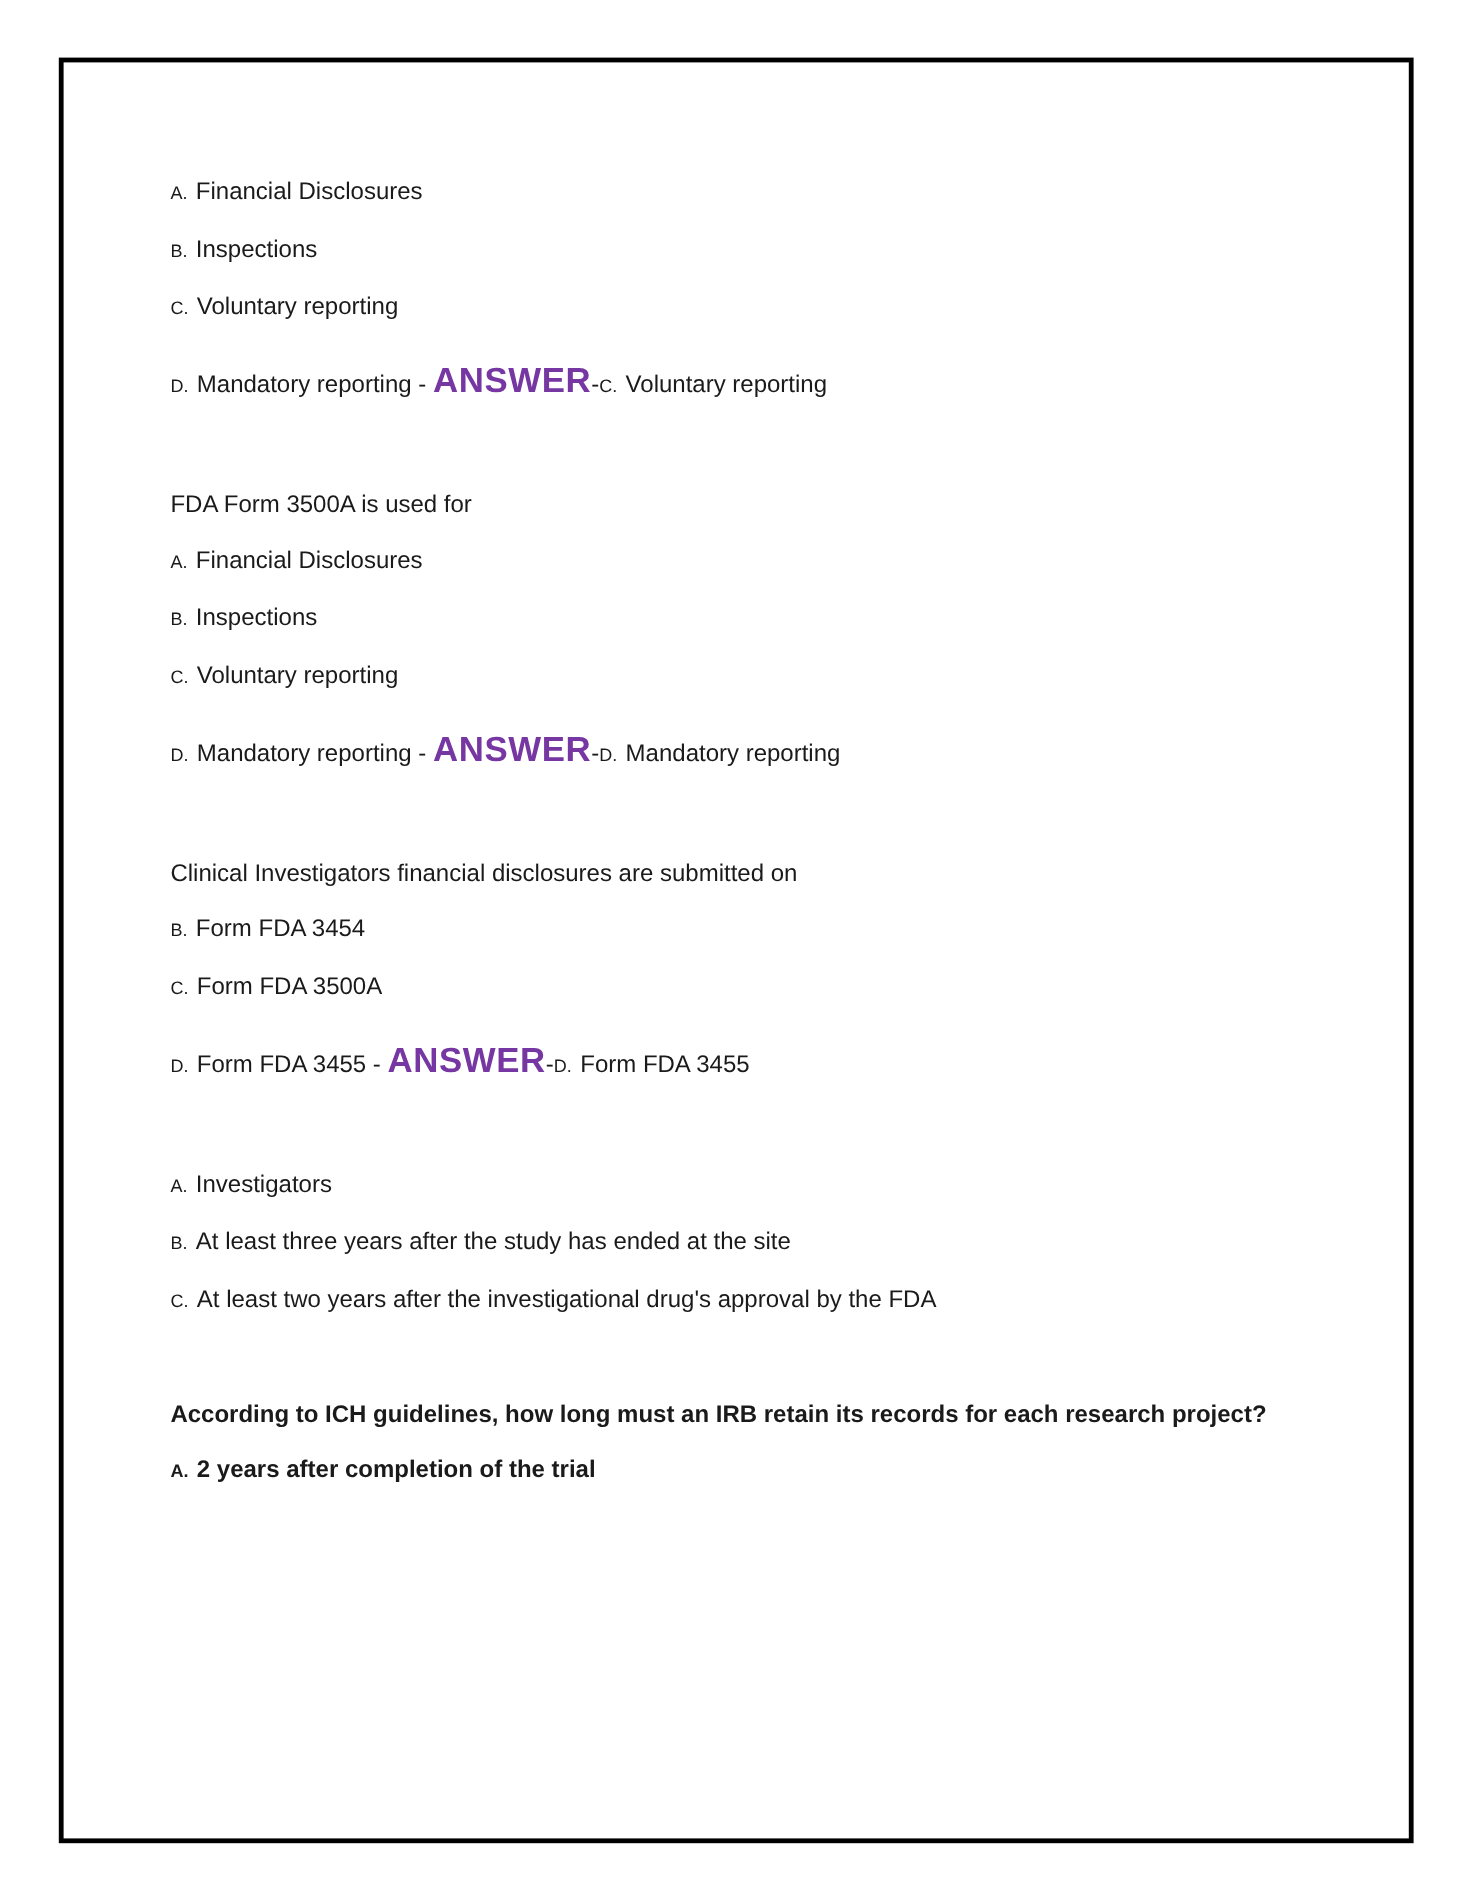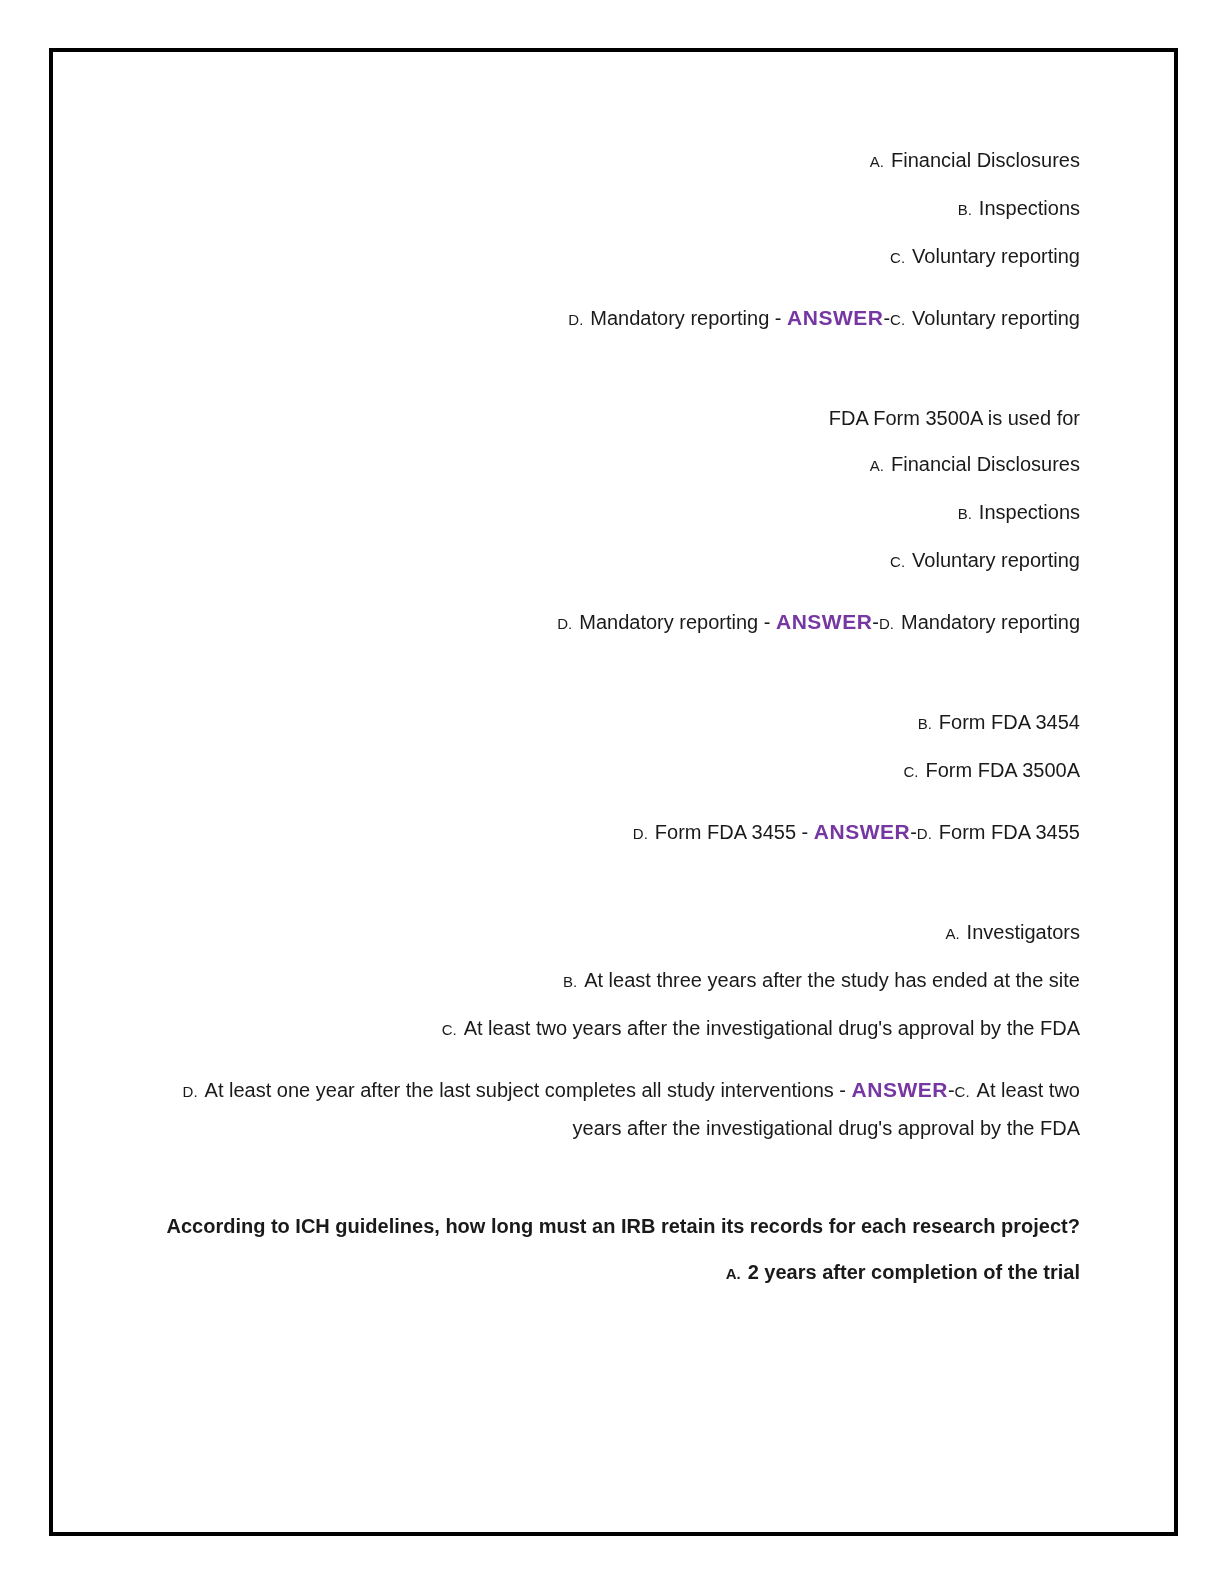--- a/index.html
+++ b/index.html
@@ -29,33 +29,32 @@
     width: 938px;
   }
   .qblock { margin: 0 0 66px 0; }
   .qblock:last-child { margin-bottom: 0; font-weight: bold; }
   .para {
     margin: 0 0 18px 0;
     font-size: 20px;
     line-height: 28px;
     padding-left: 27px;
     text-indent: -27px;
-    text-align: right;
   }
   .opt-letter {
     font-size: 15px;
     margin-right: 7px;
   }
   .answer-para {
     margin-top: 28px;
     margin-bottom: 0;
     line-height: 36px;
   }
   .answer-keyword {
-    font-size: 21px;
+    font-size: 29px;
     font-weight: bold;
     letter-spacing: 0.5px;
   }
 </style>
 </head>
 <body style="color: rgb(26, 26, 26);">
 
 <div class="page-frame" style="border-color: rgb(0, 0, 0);"></div>
 
 <div class="content">
@@ -69,30 +68,30 @@
 
   <div class="qblock">
     <p class="para question">FDA Form 3500A is used for</p>
     <p class="para option"><span class="opt-letter">A.</span><span>Financial Disclosures</span></p>
     <p class="para option"><span class="opt-letter">B.</span><span>Inspections</span></p>
     <p class="para option"><span class="opt-letter">C.</span><span>Voluntary reporting</span></p>
     <p class="para answer-para"><span class="opt-letter">D.</span><span>Mandatory reporting</span><span> - </span><span class="answer-keyword" style="color: rgb(118, 55, 163);">ANSWER</span><span>-</span><span class="opt-letter">D.</span><span>Mandatory reporting</span></p>
   </div>
 
   <div class="qblock">
+    <p class="para question">Clinical Investigators financial disclosures are submitted on</p>
     <p class="para option"><span class="opt-letter">B.</span><span>Form FDA 3454</span></p>
     <p class="para option"><span class="opt-letter">C.</span><span>Form FDA 3500A</span></p>
     <p class="para answer-para"><span class="opt-letter">D.</span><span>Form FDA 3455</span><span> - </span><span class="answer-keyword" style="color: rgb(118, 55, 163);">ANSWER</span><span>-</span><span class="opt-letter">D.</span><span>Form FDA 3455</span></p>
   </div>
 
   <div class="qblock">
     <p class="para option"><span class="opt-letter">A.</span><span>Investigators</span></p>
     <p class="para option"><span class="opt-letter">B.</span><span>At least three years after the study has ended at the site</span></p>
     <p class="para option"><span class="opt-letter">C.</span><span>At least two years after the investigational drug's approval by the FDA</span></p>
-    <p class="para answer-para"><span class="opt-letter">D.</span><span>At least one year after the last subject completes all study interventions</span><span> - </span><span class="answer-keyword" style="color: rgb(118, 55, 163);">ANSWER</span><span>-</span><span class="opt-letter">C.</span><span>At least two years after the investigational drug's approval by the FDA</span></p>
   </div>
 
   <div class="qblock">
     <p class="para question">According to ICH guidelines, how long must an IRB retain its records for each research project?</p>
     <p class="para option"><span class="opt-letter">A.</span><span>2 years after completion of the trial</span></p>
   </div>
 
 </div>
 
 </body></html>

